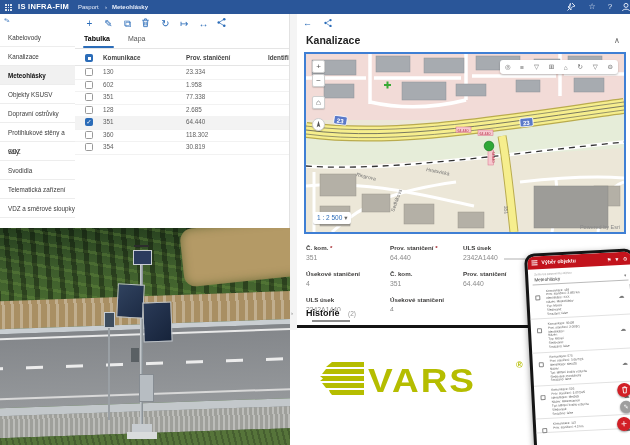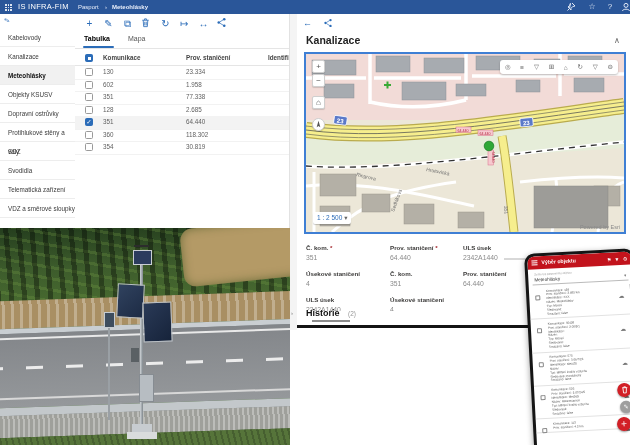--- a/index.html
+++ b/index.html
@@ -3,21 +3,21 @@
 <meta charset="utf-8">
 <style>
   html,body{margin:0;padding:0;background:#fff;}
   #screen{position:relative;width:630px;height:445px;overflow:hidden;
     font-family:"Liberation Sans","DejaVu Sans",sans-serif;background:#fff;}
   .abs{position:absolute;}
   
   #topbar{left:0;top:0;width:630px;height:14px;background:#2a5699;color:#fff;z-index:3;}
   #waffle{left:5px;top:4px;width:7px;height:7px;}
   #waffle i{position:absolute;width:1.5px;height:1.5px;background:#fff;border-radius:50%;}
-  #app-title{left:18px;top:2px;font-size:7.5px;font-weight:normal;letter-spacing:.3px;}
+  #app-title{left:18px;top:2px;font-size:7.5px;font-weight:bold;letter-spacing:.3px;}
   .crumb{top:3.5px;font-size:6px;color:#e8eefa;}
   .tb-ico{top:2px;font-size:8px;color:#dfe7f5;width:12px;text-align:center;}
   
   #sidebar{left:0;top:14px;width:75px;height:431px;background:#fff;border-right:1px solid #e0e0e0;z-index:2;}
   .side-item{position:absolute;left:0;width:75px;height:19px;line-height:19px;padding-left:8px;box-sizing:border-box;
     font-size:6.3px;color:#3a3a3a;border-bottom:1px solid #ededed;cursor:pointer;}
   .side-item.sel{background:#f1f1f1;font-weight:bold;color:#111;}
   #side-pin{left:4px;top:3px;font-size:7px;color:#2b6cb8;transform:rotate(-10deg);}
   
   #main{left:75px;top:14px;width:214px;height:431px;background:#fff;z-index:2;overflow:hidden;}
@@ -389,20 +389,33 @@
         <div class="fld-label" style="left: 94px; top: 282px;">Úsekové staničení </div>
         <div class="fld-value clip6" style="left: 94px; top: 292px; width: 70px;">4</div>
         <div style="position: absolute; left: 208px; top: 244px; width: 26px; height: 2px; background: rgb(216, 216, 216);"></div>
       </div>
 
     <div id="history-title" class="abs">Historie</div>
     <div id="history-count" class="abs">(2)</div>
     <div id="history-sub" class="abs"></div>
     <div id="collage-line" class="abs"></div>
 
+    <div id="vars" class="abs">
+      <svg width="44" height="40" viewBox="0 0 44 40" style="position:absolute;left:0;top:4px">
+        <g fill="#b5bd00">
+          <polygon points="12,0 44,0 44,5 6,5 9,2.5"></polygon>
+          <polygon points="6,7 44,7 44,12 2,12 4,9.5"></polygon>
+          <polygon points="0,14 44,14 44,19 0,19 3,16.5"></polygon>
+          <polygon points="2,21 44,21 44,26 6,26 4,23.5"></polygon>
+          <polygon points="9,28 44,28 44,33 12,33 10,30.5"></polygon>
+        </g>
+      </svg>
+      <div id="vars-text">VARS</div>
+      <div id="vars-reg">®</div>
+    </div>
   </div>
 
   <div id="photo" class="abs">
     <div id="photo-inner">
       <div class="band" id="b-forest"></div>
       <div id="b-field"></div>
       <div class="band" id="b-dirt"></div>
       <div class="band" id="b-rail1"></div>
       <div class="band" id="b-road">
         <div class="lane" style="top:4px"></div>

